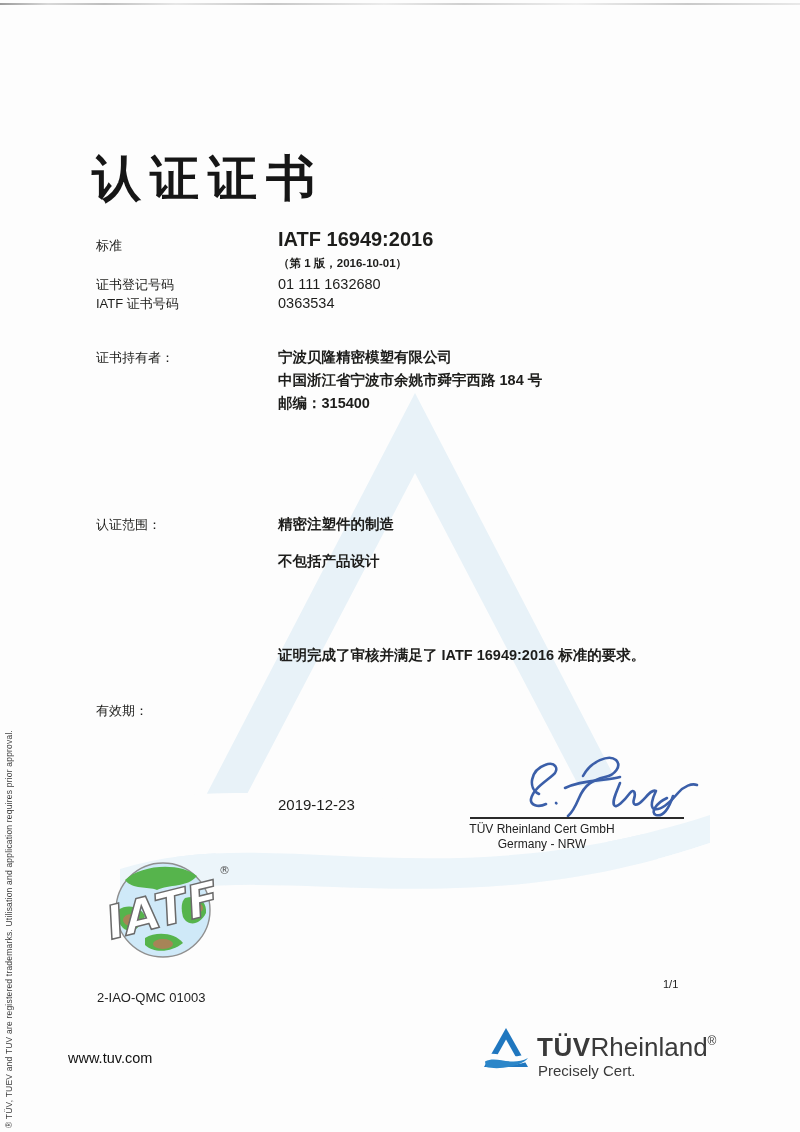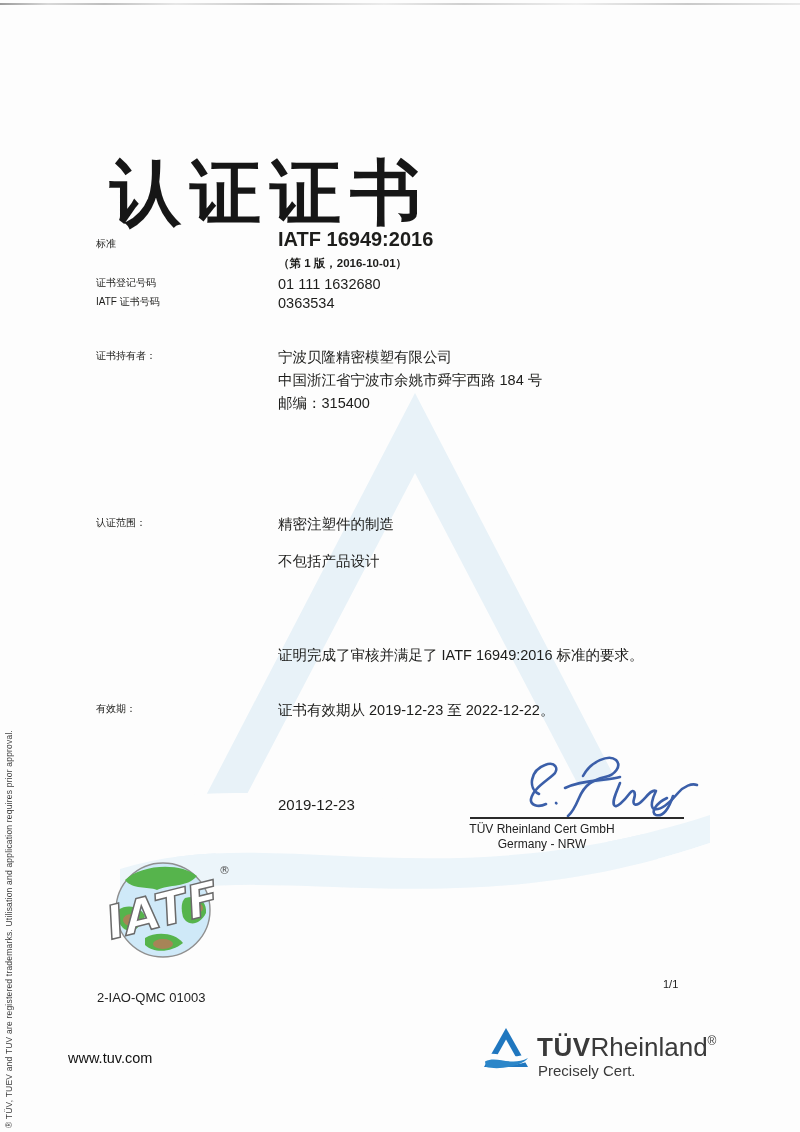--- a/index.html
+++ b/index.html
@@ -25,39 +25,38 @@
     opacity: 0.55;
   }
   .watermark {
     position: absolute;
     left: 120px; top: 375px;
     width: 590px; height: 610px;
   }
   .page-title {
     position: absolute;
     left: 92px; top: 146px;
-    font-size: 71px;
+    font-size: 49px;
     font-weight: 700;
     letter-spacing: 9px;
     color: #161616;
-    margin-left: 18px;
   }
   .label {
     position: absolute;
     left: 96px;
-    font-size: 10px;
+    font-size: 13px;
     color: #1d1d1b;
   }
   .value {
     position: absolute;
     left: 278px;
     font-size: 14.5px;
     color: #1d1d1b;
   }
-  .semibold { font-weight: 400; }
+  .semibold { font-weight: 700; }
   .std-name {
     position: absolute;
     left: 278px; top: 228px;
     font-size: 20px;
     font-weight: 700;
   }
   .std-edition {
     position: absolute;
     left: 278px; top: 256px;
     font-size: 11.5px;
@@ -169,21 +168,20 @@
   <div class="value semibold" style="top:371px">中国浙江省宁波市余姚市舜宇西路 184 号</div>
   <div class="value semibold" style="top:394px">邮编：315400</div>
 
   <div class="label" style="top:516px">认证范围：</div>
   <div class="value semibold" style="top:515px">精密注塑件的制造</div>
   <div class="value semibold" style="top:552px">不包括产品设计</div>
 
   <div class="value semibold" style="top:646px">证明完成了审核并满足了 IATF 16949:2016 标准的要求。</div>
 
   <div class="label" style="top:702px">有效期：</div>
-  <div class="value semibold" style="top:701px">证书有效期从 2019-12-23 至 2022-12-22。</div>
 
   <div class="value" style="top:796px; font-size:15px">2019-12-23</div>
 
   <svg class="sig-svg" viewBox="0 0 178 68" aria-hidden="true">
     <g fill="none" stroke="#3b5fa9" stroke-width="2.6" stroke-linecap="round" stroke-linejoin="round">
       <path d="M16,42 C4,36 8,18 22,13 C32,9 37,17 30,23 C22,30 10,37 8,47 C7,53 15,56 23,52"></path>
       <path d="M33,51 l0.4,0.4"></path>
       <path d="M60,24 C68,9 86,2 93,8 C99,14 92,23 82,25 C70,28 62,32 56,46 C53,53 50,60 45,64"></path>
       <path d="M42,36 C60,27 84,29 97,25"></path>
       <path d="M97,31 C93,41 89,49 91,53 C93,57 101,49 107,41 C111,36 113,41 111,47 C109,53 113,55 119,49 C125,43 129,37 133,39 C129,47 127,55 131,57 C137,59 147,51 155,41 C161,34 169,31 174,33"></path>

